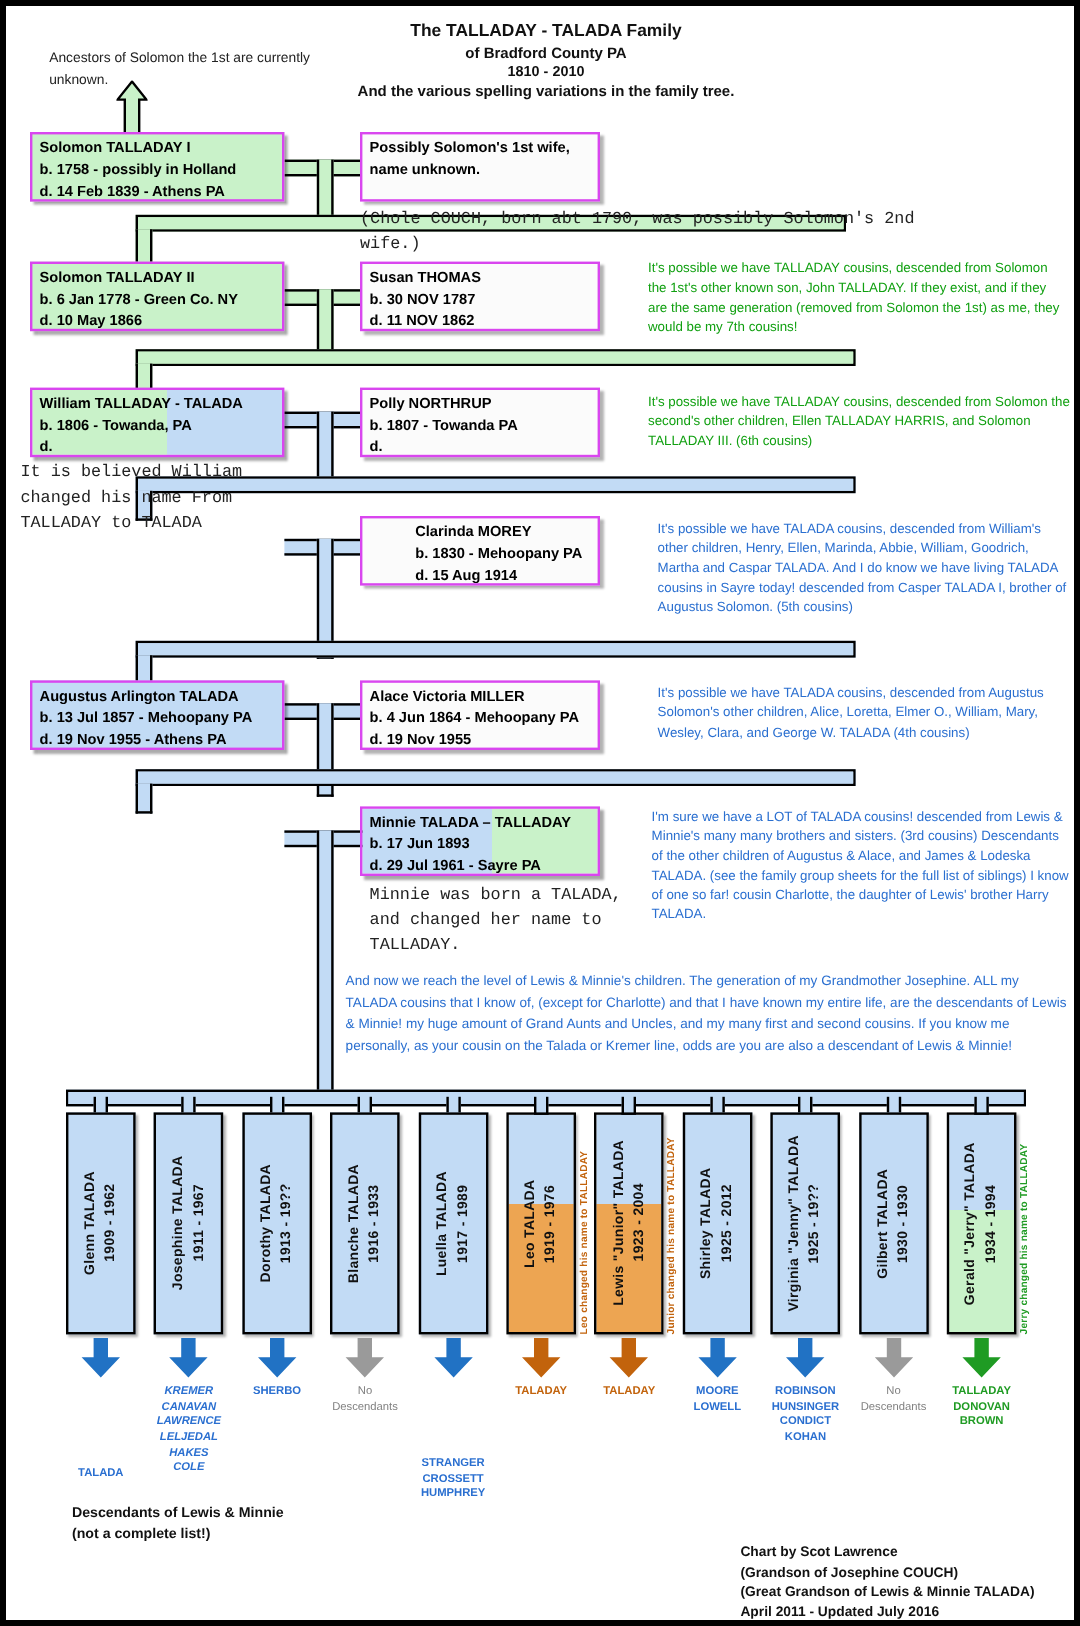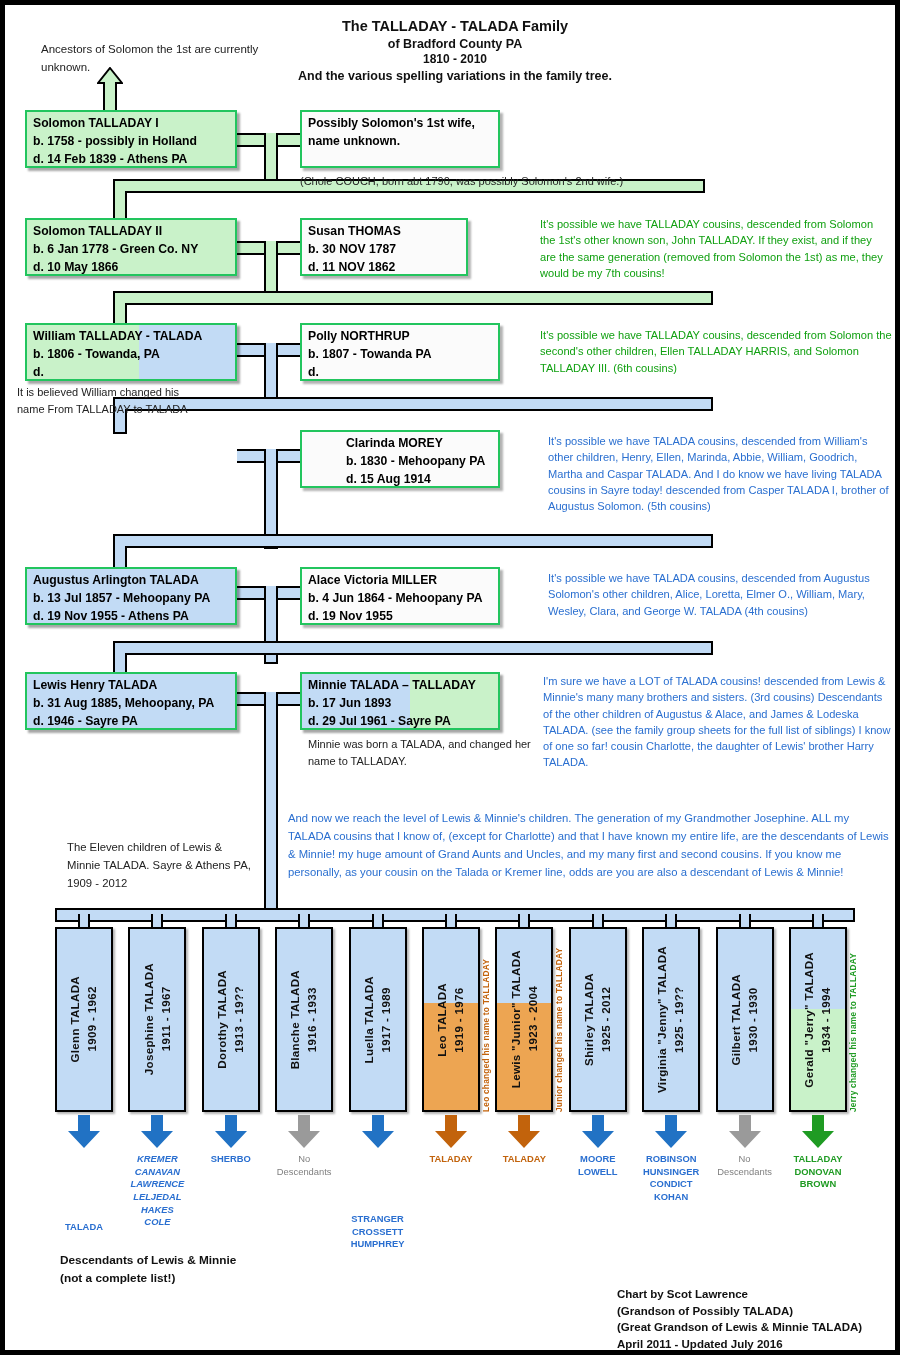--- a/index.html
+++ b/index.html
@@ -23,33 +23,33 @@
   
   #up-arrow{left:92px;top:62px;width:26px;height:48px;}
 
   
   .conn{background:#c9f2c9;border:2px solid #000;box-sizing:border-box;}
   .conn.blue{background:#c2dbf5;}
   .conn.nb{border:none;}
 
   
   .pbox{
-    border:2px solid #22c55e;box-sizing:border-box;
+    border:2px solid #d946ef;box-sizing:border-box;
     box-shadow:3px 3px 2px rgba(0,0,0,.35);
     padding:3px 6px 0 6px;overflow:hidden;
   }
   .pbox .ln{font-size:12.2px;font-weight:bold;color:#000;line-height:1.47;white-space:nowrap;}
   .pbox.plain{background:#fbfbfb;box-shadow:3px 3px 2px rgba(0,0,0,.30);}
   .pbox.green{background:#c9f2c9;}
   .pbox.blue{background:#c2dbf5;}
   .pbox.g2b{background:linear-gradient(90deg,#c9f2c9 0%,#c9f2c9 54%,#c2dbf5 54%,#c2dbf5 100%);}
   .pbox.b2g{background:linear-gradient(90deg,#c2dbf5 0%,#c2dbf5 55%,#c9f2c9 55%,#c9f2c9 100%);}
 
   
-  .note{font-size:11px;color:#222;line-height:1.5;}
+  .note{font-size:14px;color:#222;line-height:1.5;font-family:Liberation Mono, monospace;}
   .cousins{font-size:11.1px;line-height:1.47;}
   .cousins.g{color:#11a011;}
   .cousins.b{color:#2a6fd0;}
 
   
   .cbox{
     border:2px solid #000;box-sizing:border-box;background:#c2dbf5;
     box-shadow:2px 2px 2px rgba(0,0,0,.30);
   }
   .cbox .vtext{
@@ -142,21 +142,21 @@
     <div class="ln">Possibly Solomon's 1st wife,</div>
     <div class="ln">name unknown.</div>
   </div>
   <div class="abs note" style="left:295px;top:168px;width:470px;">(Chole COUCH, born abt 1790,  was possibly Solomon's 2nd wife.)</div>
 
   <div class="abs pbox green" style="left:20px;top:213px;width:212px;height:58px;">
     <div class="ln">Solomon TALLADAY II</div>
     <div class="ln">b. 6 Jan 1778 - Green Co. NY</div>
     <div class="ln">d. 10 May 1866</div>
   </div>
-  <div class="abs pbox plain" style="left:295px;top:213px;width:168px;height:58px;">
+  <div class="abs pbox plain" style="left:295px;top:213px;width:200px;height:58px;">
     <div class="ln">Susan THOMAS</div>
     <div class="ln">b. 30 NOV 1787</div>
     <div class="ln">d. 11 NOV 1862</div>
   </div>
   <div class="abs cousins g" style="left:535px;top:211px;width:350px;">It's possible we have TALLADAY cousins, descended from Solomon the 1st's other known son, John TALLADAY. If they exist, and if they are the same generation (removed from Solomon the 1st) as me, they would be my 7th cousins!</div>
 
   <div class="abs pbox g2b" style="left:20px;top:318px;width:212px;height:58px;">
     <div class="ln">William TALLADAY - TALADA</div>
     <div class="ln">b. 1806 - Towanda, PA</div>
     <div class="ln">d.</div>
@@ -181,36 +181,30 @@
     <div class="ln">b. 13 Jul 1857 - Mehoopany PA</div>
     <div class="ln">d. 19 Nov 1955 - Athens PA</div>
   </div>
   <div class="abs pbox plain" style="left:295px;top:562px;width:200px;height:58px;">
     <div class="ln">Alace Victoria MILLER</div>
     <div class="ln">b. 4 Jun 1864 - Mehoopany PA</div>
     <div class="ln">d. 19 Nov 1955</div>
   </div>
   <div class="abs cousins b" style="left:543px;top:565px;width:345px;">It's possible we have TALADA cousins, descended from Augustus Solomon's other children, Alice, Loretta, Elmer O., William, Mary, Wesley, Clara, and George W. TALADA (4th cousins)</div>
 
-  <div class="abs pbox blue" style="left:20px;top:667px;width:212px;height:58px;">
-    <div class="ln">Lewis Henry TALADA</div>
-    <div class="ln">b. 31 Aug 1885, Mehoopany, PA</div>
-    <div class="ln">d. 1946 - Sayre PA</div>
-  </div>
   <div class="abs pbox b2g" style="left:295px;top:667px;width:200px;height:58px;">
     <div class="ln">Minnie TALADA – TALLADAY</div>
     <div class="ln">b. 17 Jun 1893</div>
     <div class="ln">d. 29 Jul 1961 - Sayre PA</div>
   </div>
   <div class="abs note" style="left:303px;top:731px;width:230px;">Minnie was born a TALADA, and changed her name to TALLADAY.</div>
   <div class="abs cousins b" style="left:538px;top:668px;width:350px;">I'm sure we have a LOT of TALADA cousins! descended from Lewis &amp; Minnie's many many brothers and sisters. (3rd cousins) Descendants of the other children of Augustus &amp; Alace, and James &amp; Lodeska TALADA. (see the family group sheets for the full list of siblings) I know of one so far! cousin Charlotte, the daughter of Lewis' brother Harry TALADA.</div>
 
   <div class="abs cousins b" style="left:283px;top:804px;width:605px;font-size:11.3px;line-height:1.6;">And now we reach the level of Lewis &amp; Minnie's children. The generation of my Grandmother Josephine. ALL my TALADA cousins that I know of, (except for Charlotte) and that I have known my entire life, are the descendants of Lewis &amp; Minnie! my huge amount of Grand Aunts and Uncles, and my many first and second cousins. If you know me personally, as your cousin on the Talada or Kremer line, odds are you are also a descendant of Lewis &amp; Minnie!</div>
 
-  <div class="abs" id="eleven-note">The Eleven children of Lewis &amp; Minnie TALADA. Sayre &amp; Athens PA,  1909 - 2012</div>
 
   <div id="children-layer">
       <div class="abs conn blue" style="left: 73px; top: 909px; width: 12px; height: 16px; border-top: none;"></div>
       <div class="abs cbox" style="left: 50px; top: 922px; width: 58px; height: 185px; background: rgb(194, 219, 245);">
         <div class="vtext">
           <div class="vinner" style="white-space: pre-line;">Glenn TALADA
 1909 - 1962</div>
         </div>
       </div>
       <svg class="abs" viewBox="0 0 34 34" style="left: 62px; top: 1110px; width: 34px; height: 34px;">
@@ -368,18 +362,18 @@
         <div>BROWN</div>
       </div>
     </div>
 
   <div class="abs" id="desc-note">
       <div>Descendants of Lewis &amp; Minnie</div>
       <div>(not a complete list!)</div>
     </div>
   <div class="abs" id="credit">
     <div>Chart by Scot Lawrence</div>
-    <div>(Grandson of Possibly TALADA)</div>
+    <div>(Grandson of Josephine COUCH)</div>
     <div>(Great Grandson of Lewis &amp; Minnie TALADA)</div>
     <div>April 2011 - Updated July 2016</div>
   </div>
 
 </div>
 
 </body></html>

